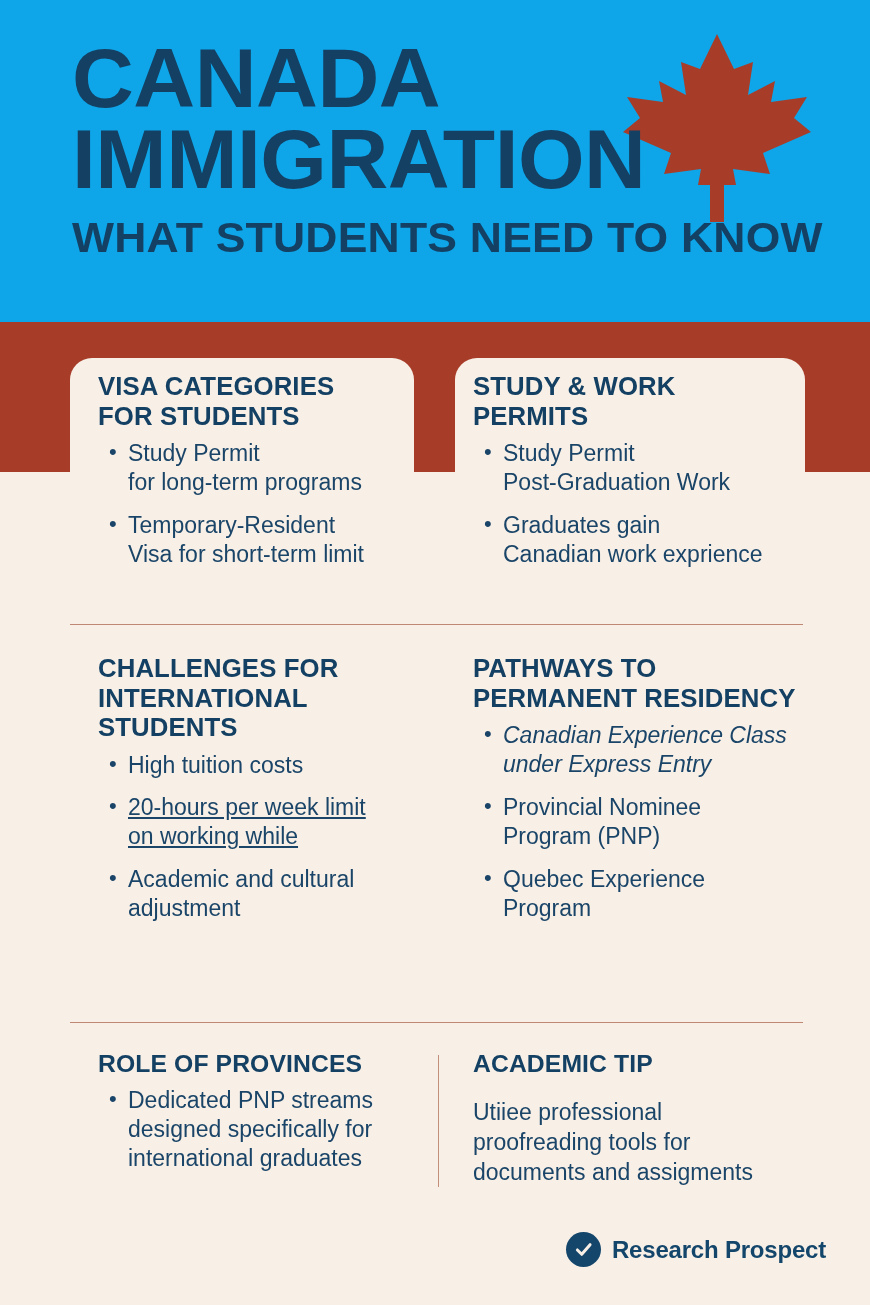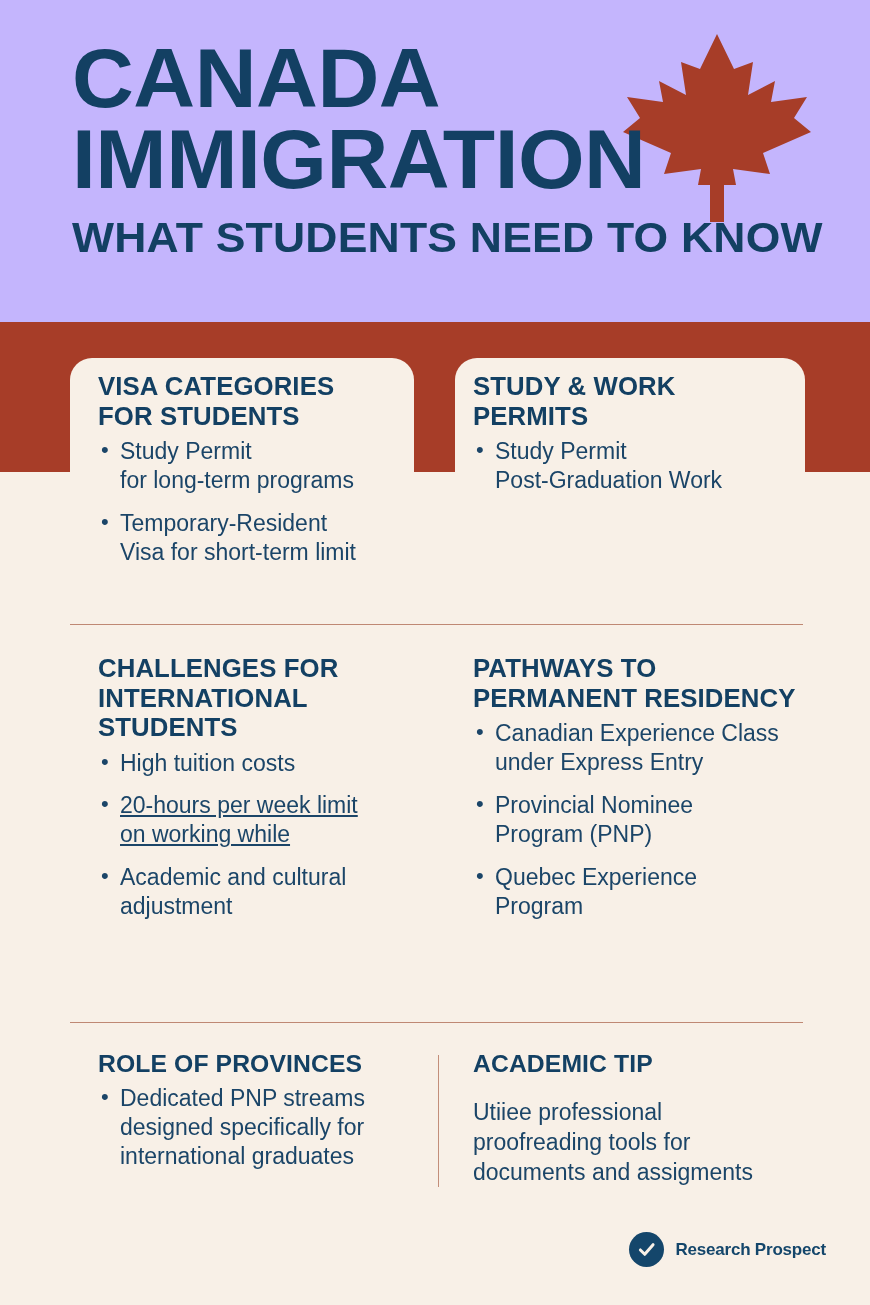--- a/index.html
+++ b/index.html
@@ -25,21 +25,21 @@
     overflow: hidden;
   }
 
   
   .header {
     position: absolute;
     left: 0;
     top: 0;
     width: 870px;
     height: 322px;
-    background: #c4b5fd;
+    background: #0ea5e9;
   }
 
   .maple-leaf {
     position: absolute;
     left: 612px;
     top: 28px;
     width: 210px;
     height: 200px;
   }
 
@@ -134,21 +134,21 @@
     transform-origin: left center;
     margin: 0 0 6px 0;
   }
 
   .card-title.small {
     font-size: 24px;
   }
 
   ul.bullets {
     list-style: none;
-    margin: 0;
+    margin: 8px;
     padding: 0;
   }
 
   ul.bullets li {
     position: relative;
     padding-left: 22px;
     font-size: 23px;
     line-height: 1.26;
     color: #1b4568;
     margin-bottom: 14px;
@@ -206,21 +206,21 @@
     width: 35px;
     height: 35px;
     border-radius: 50%;
     background: #14466b;
     display: flex;
     align-items: center;
     justify-content: center;
     flex: none;
   }
   .logo-text {
-    font-size: 17px;
+    font-size: 24px;
     font-weight: 700;
     color: #14466b;
     letter-spacing: -0.2px;
     white-space: nowrap;
   }
 </style>
 </head>
 <body>
 
 <div class="page">
@@ -268,20 +268,24 @@
     <div class="col" style="left:473px; top:372px; width:335px;">
       <div class="card-title">
         <span>STUDY &amp; WORK</span><br>
         <span>PERMITS</span>
       </div>
       <ul class="bullets">
         <li>
           <span style="white-space:pre-line;">Study Permit
 Post-Graduation Work</span>
         </li>
+        <li>
+          <span style="white-space:pre-line;">Graduates gain
+Canadian work exprience</span>
+        </li>
       </ul>
     </div>
 
     <div class="divider-h" style="left:70px; top:624px; width:733px;"></div>
 
     <div class="col" style="left:98px; top:654px; width:320px;">
       <div class="card-title">
         <span>CHALLENGES FOR</span><br>
         <span>INTERNATIONAL</span><br>
         <span>STUDENTS</span>
@@ -301,21 +305,21 @@
       </ul>
     </div>
 
     <div class="col" style="left:473px; top:654px; width:345px;">
       <div class="card-title">
         <span>PATHWAYS TO</span><br>
         <span>PERMANENT RESIDENCY</span>
       </div>
       <ul class="bullets">
         <li>
-          <span style="white-space:pre-line;">Canadian Experience Class
+          <span style="white-space:pre-line;font-style:italic;">Canadian Experience Class
 under Express Entry</span>
         </li>
         <li>
           <span style="white-space:pre-line;">Provincial Nominee
 Program (PNP)</span>
         </li>
         <li>
           <span style="white-space:pre-line;">Quebec Experience
 Program</span>
         </li>

